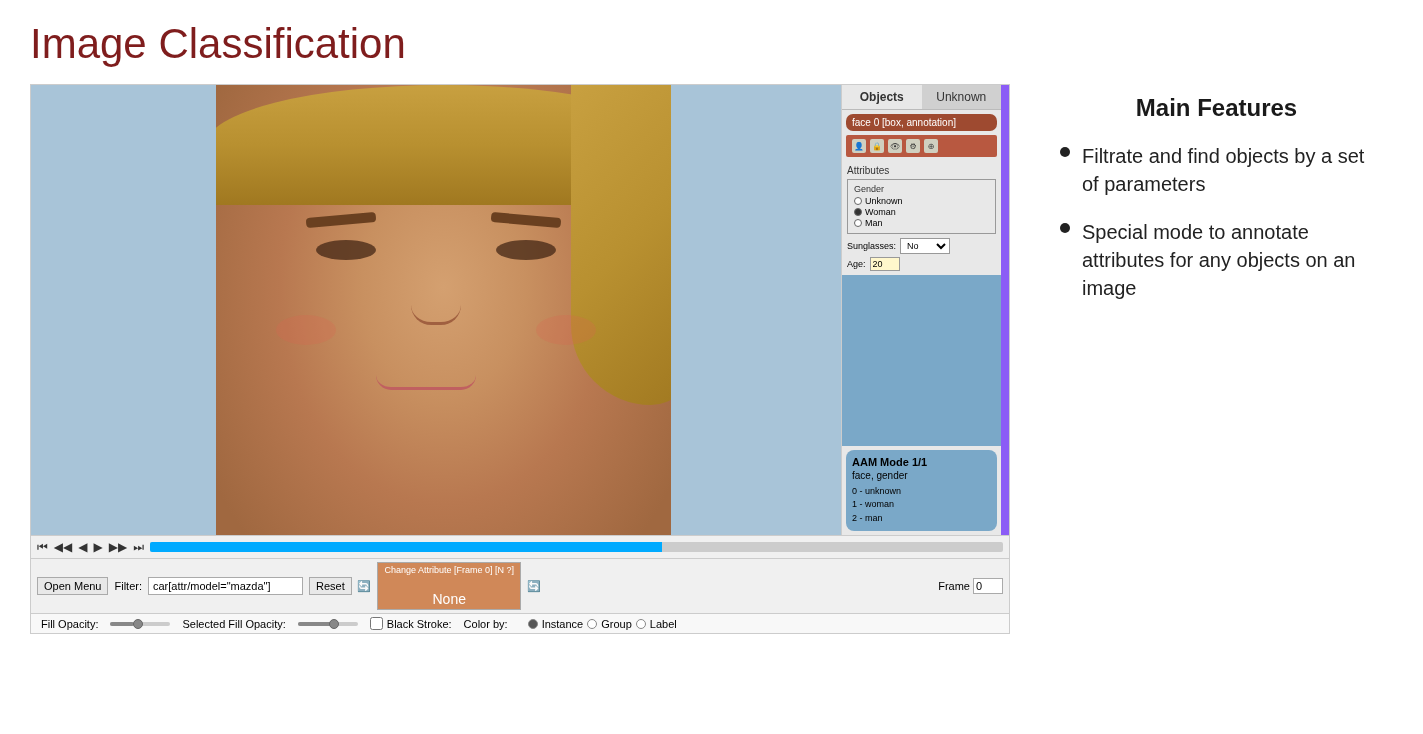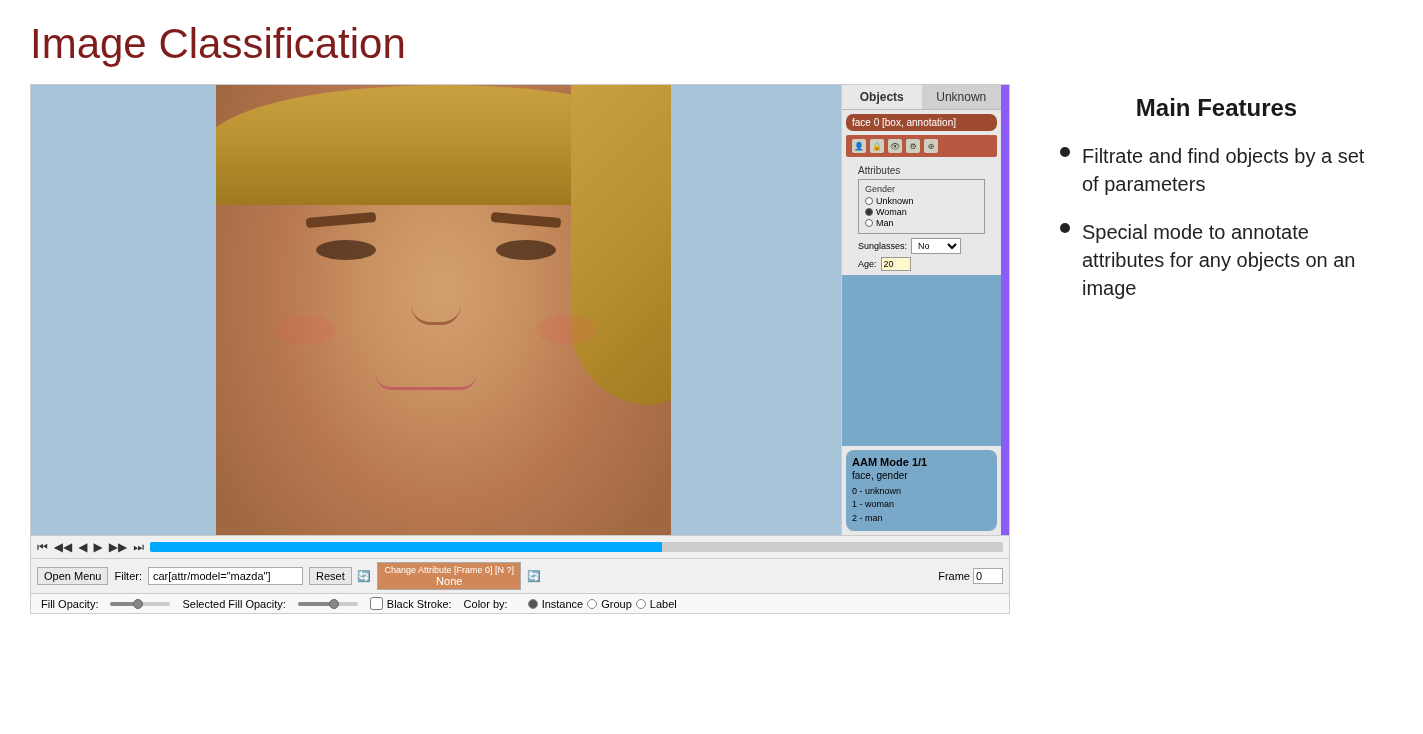--- a/index.html
+++ b/index.html
@@ -190,21 +190,21 @@
       background: #d0d0c0;
       border-radius: 2px;
       display: inline-flex;
       align-items: center;
       justify-content: center;
       font-size: 8px;
       color: #333;
     }
 
     .attributes-section {
-      padding: 4px 16px;
+      padding: 4px 5px;
       font-size: 10px;
       color: #000;
       background: #e8e8e8;
     }
 
     .attributes-section .attr-label {
       font-size: 10px;
       margin-bottom: 3px;
       color: #333;
     }
@@ -628,21 +628,21 @@
       </div>
 
       <div class="toolbar-row">
         <button class="toolbar-btn">Open Menu</button>
         <span>Filter:</span>
         <input class="filter-input" type="text" value="car[attr/model=&quot;mazda&quot;]" style="">
         <button class="toolbar-btn">Reset</button>
         <span style="font-size:11px;cursor:pointer;">🔄</span>
         <button class="change-attr-btn">
           <div style="font-size:9px;">Change Attribute [Frame 0] [N ?]</div>
-          <div style="font-size:11px;">None</div>
+          <div style="font-size:14px;margin-top:16px;">None</div>
         </button>
         <span style="font-size:11px;cursor:pointer;">🔄</span>
         <span class="frame-label">
           <span>Frame</span>
           <input class="frame-input" type="text" value="0" style="">
         </span>
       </div>
 
       <div class="opacity-row">
         <span>Fill Opacity:</span>

